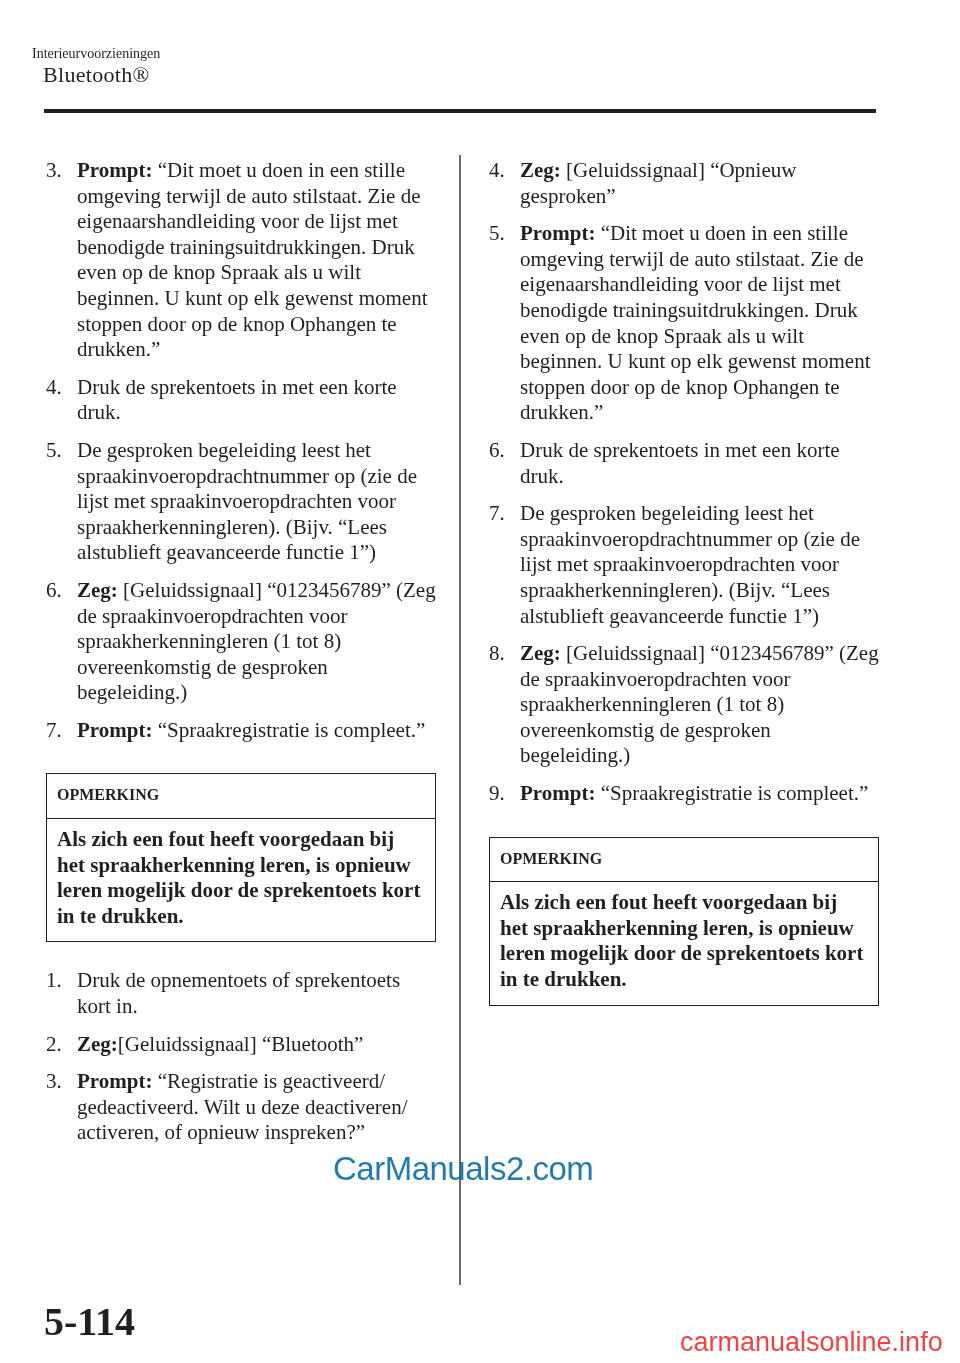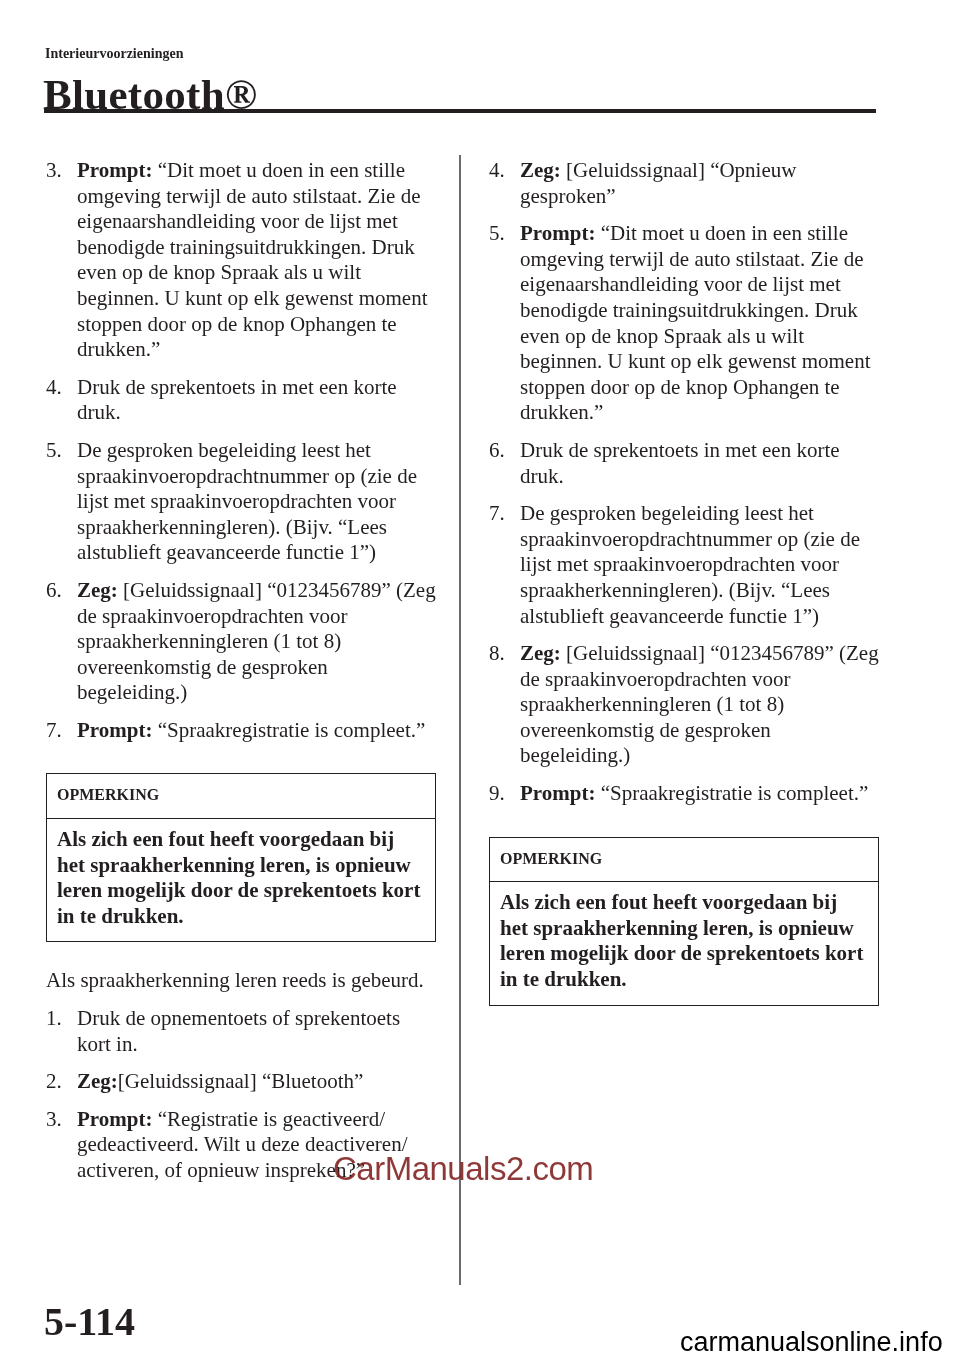--- a/index.html
+++ b/index.html
@@ -1,37 +1,37 @@
 <!DOCTYPE html>
 <html><head>
 <meta charset="utf-8">
 <style>
   html, body { margin: 0; padding: 0; background: #ffffff; }
   body { width: 960px; height: 1363px; position: relative; overflow: hidden;
          font-family: "Liberation Serif", "DejaVu Serif", serif; color: #231f20; }
-  .section-label { position: absolute; left: 45px; top: 46px; font-size: 14px; font-weight: bold; }
-  .page-title { position: absolute; left: 43px; top: 70px; font-size: 43px; font-weight: bold; letter-spacing: 0.3px; }
+  .section-label { position: absolute; left: 32px; top: 46px; font-size: 14px; font-weight: normal; }
+  .page-title { position: absolute; left: 43px; top: 62px; font-size: 22px; font-weight: normal; letter-spacing: 0.3px; }
   .header-rule { position: absolute; left: 44px; top: 109px; width: 832px; height: 4px; background: #231f20; }
   .col-divider { position: absolute; left: 459px; top: 155px; width: 2px; height: 1130px; background: #6b6b6b; }
   .column { position: absolute; top: 158px; width: 390px; font-size: 21px; line-height: 25.6px; }
   .col-left { left: 46px; }
   .col-right { left: 489px; }
   .step { position: relative; padding-left: 31px; margin-bottom: 12px; }
   .step .num { position: absolute; left: 0; top: 0; }
   .step b { font-weight: bold; }
   .note { border: 1.5px solid #231f20; margin: 30px 0 26px 0; }
   .note-head { font-weight: bold; font-size: 16px; padding: 8px 10px 10px 10px; border-bottom: 1.5px solid #231f20; }
   .note-body { padding: 8px 10px 12px 10px; font-weight: bold; }
   .subheading { font-weight: bold; text-decoration: underline; margin-bottom: 8px; }
   .para { margin-bottom: 12px; }
   .page-number { position: absolute; left: 44px; top: 1298px; font-size: 40px; font-weight: bold; }
   .wm1 { position: absolute; left: 333px; top: 1150px; font-family: "Liberation Sans", "DejaVu Sans", sans-serif;
-         font-size: 33px; color: #7f1d1d; opacity: 0.88; letter-spacing: -0.5px; }
+         font-size: 33px; color: #0369a1; opacity: 0.88; letter-spacing: -0.5px; }
   .wm2 { position: absolute; left: 680px; top: 1327px; font-family: "Liberation Sans", "DejaVu Sans", sans-serif;
-         font-size: 27px; color: #000000; }
+         font-size: 27px; color: #ef4444; }
 </style>
 </head>
 <body>
 
 <div class="section-label">Interieurvoorzieningen</div>
 <div class="page-title">Bluetooth®</div>
 <div class="header-rule"></div>
 <div class="col-divider"></div>
 
 <div class="column col-left">
@@ -39,21 +39,20 @@
       <div class="step"><span class="num">3.</span><b>Prompt:</b><span> “Dit moet u doen in een stille omgeving terwijl de auto stilstaat. Zie de eigenaarshandleiding voor de lijst met benodigde trainingsuitdrukkingen. Druk even op de knop Spraak als u wilt beginnen.  U kunt op elk gewenst moment stoppen door op de knop Ophangen te drukken.”</span></div>
       <div class="step"><span class="num">4.</span><span>Druk de sprekentoets in met een korte druk.</span></div>
       <div class="step"><span class="num">5.</span><span>De gesproken begeleiding leest het spraakinvoeropdrachtnummer op (zie de lijst met spraakinvoeropdrachten voor spraakherkenningleren). (Bijv. “Lees alstublieft geavanceerde functie 1”)</span></div>
       <div class="step"><span class="num">6.</span><b>Zeg:</b><span> [Geluidssignaal] “0123456789” (Zeg de spraakinvoeropdrachten voor spraakherkenningleren (1 tot 8) overeenkomstig de gesproken begeleiding.)</span></div>
       <div class="step"><span class="num">7.</span><b>Prompt:</b><span> “Spraakregistratie is compleet.”</span></div>
     </div>
   <div class="note">
     <div class="note-head">OPMERKING</div>
     <div class="note-body">Als zich een fout heeft voorgedaan bij het spraakherkenning leren, is opnieuw leren mogelijk door de sprekentoets kort in te drukken.</div>
   </div>
-  <div class="para">Als spraakherkenning leren reeds is gebeurd.</div>
   <div id="left-steps-b">
       <div class="step"><span class="num">1.</span><span>Druk de opnementoets of sprekentoets kort in.</span></div>
       <div class="step"><span class="num">2.</span><b>Zeg:</b><span>[Geluidssignaal] “Bluetooth”</span></div>
       <div class="step"><span class="num">3.</span><b>Prompt:</b><span> “Registratie is geactiveerd/ gedeactiveerd. Wilt u deze deactiveren/ activeren, of opnieuw inspreken?”</span></div>
     </div>
 </div>
 
 <div class="column col-right">
   <div id="right-steps">
       <div class="step"><span class="num">4.</span><b>Zeg:</b><span> [Geluidssignaal] “Opnieuw gesproken”</span></div>

